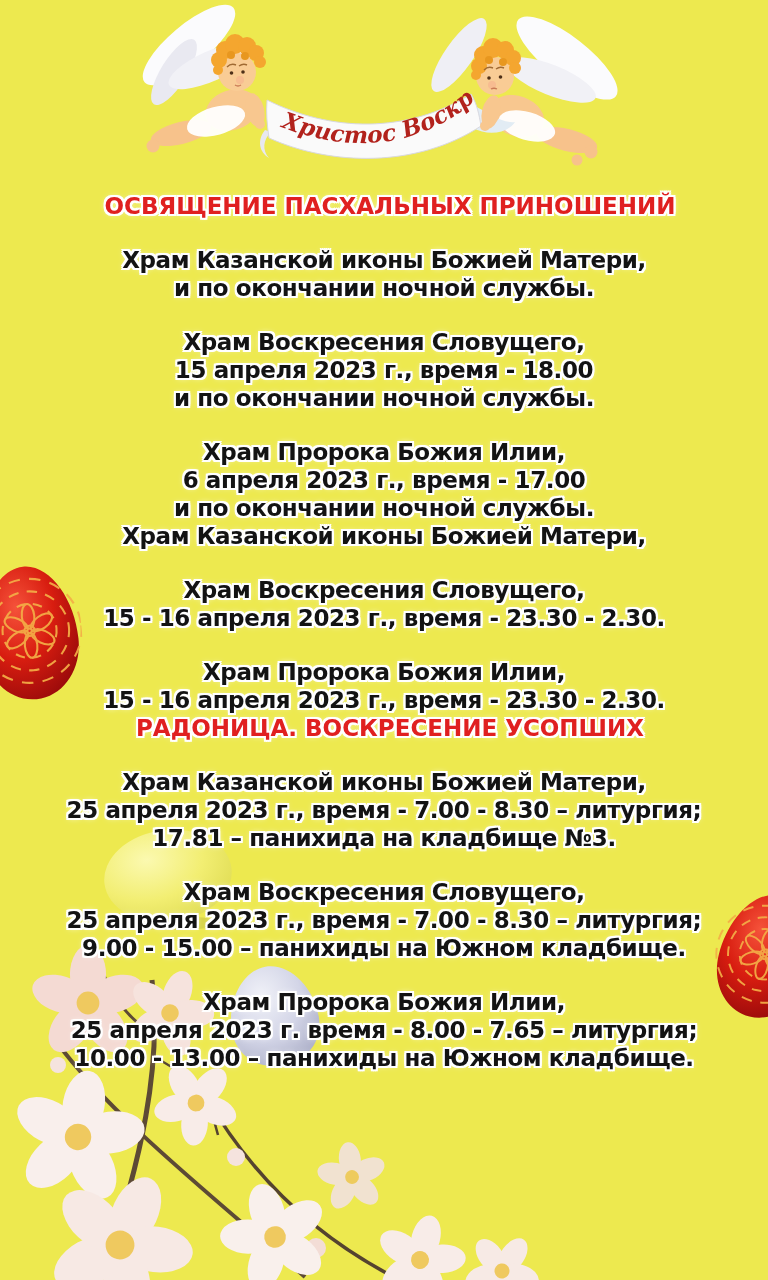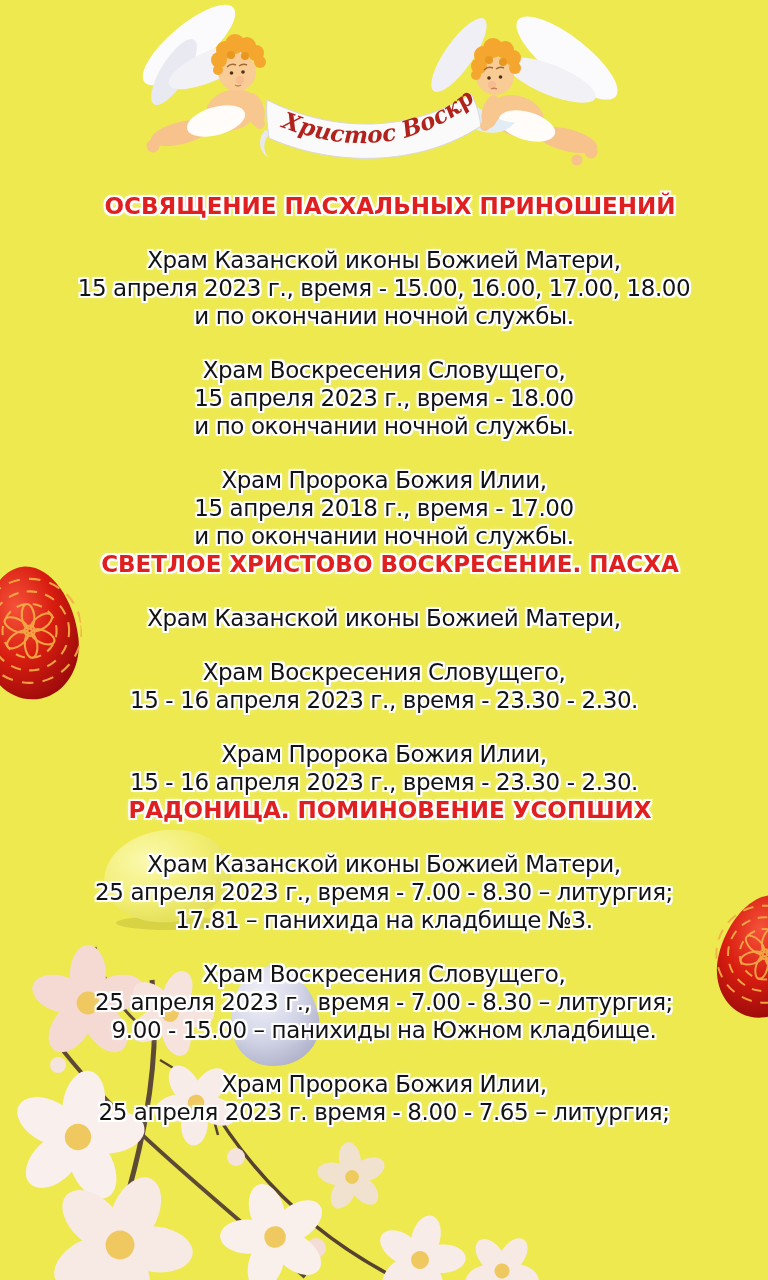--- a/index.html
+++ b/index.html
@@ -17,21 +17,21 @@
     font-size:23px;line-height:28px;font-weight:bold;color:#e02020;
     margin:0 0 26px 0;white-space:nowrap;letter-spacing:0;
     text-shadow:-2px -2px 0 #fff,2px -2px 0 #fff,-2px 2px 0 #fff,2px 2px 0 #fff,
                 0 -2px 0 #fff,0 2px 0 #fff,-2px 0 0 #fff,2px 0 0 #fff,
                 0 0 6px rgba(255,255,255,.85);
     padding-left:12px;
   }
   .block{margin:0 0 26px 0;}
   .block:last-child{margin-bottom:0;}
   .line{
-    font-size:23px;line-height:28px;font-weight:normal;color:#131313;
+    font-size:23px;line-height:28px;font-weight:bold;color:#131313;
     letter-spacing:-0.4px;white-space:nowrap;
     text-shadow:-2px -2px 0 #fff,2px -2px 0 #fff,-2px 2px 0 #fff,2px 2px 0 #fff,
                 0 -2px 0 #fff,0 2px 0 #fff,-2px 0 0 #fff,2px 0 0 #fff,
                 0 0 6px rgba(255,255,255,.85);
   }
   .banner-script{
     font-size:23px;font-style:italic;font-weight:bold;
     font-family:"DejaVu Serif","Liberation Serif",serif;
   }
 </style>
@@ -213,62 +213,61 @@
     <ellipse cx="372" cy="112" rx="9" ry="17" transform="rotate(14 372 112)" fill="#f8c78f"></ellipse>
     <circle cx="366" cy="126" r="5" fill="#f8c78f"></circle>
   </svg>
 
   <div class="content">
 
     <section>
       <div class="heading">ОСВЯЩЕНИЕ ПАСХАЛЬНЫХ ПРИНОШЕНИЙ</div>
       <div class="block">
         <div class="line">Храм Казанской иконы Божией Матери,</div>
-        <div class="line">15 апреля 2023 г., время - 15.00, 16.00, 17.00, 18.00</div>
         <div class="line">и по окончании ночной службы.</div>
       </div>
       <div class="block">
         <div class="line">Храм Воскресения Словущего,</div>
         <div class="line">15 апреля 2023 г., время - 18.00</div>
         <div class="line">и по окончании ночной службы.</div>
       </div>
       <div class="block">
         <div class="line">Храм Пророка Божия Илии,</div>
-        <div class="line">15 апреля 2018 г., время - 17.00</div>
+        <div class="line">6 апреля 2023 г., время - 17.00</div>
         <div class="line">и по окончании ночной службы.</div>
       </div>
     </section>
 
     <section>
-      <div class="heading">СВЕТЛОЕ ХРИСТОВО ВОСКРЕСЕНИЕ. ПАСХА</div>
       <div class="block">
         <div class="line">Храм Казанской иконы Божией Матери,</div>
       </div>
       <div class="block">
         <div class="line">Храм Воскресения Словущего,</div>
         <div class="line">15 - 16 апреля 2023 г., время - 23.30 - 2.30.</div>
       </div>
       <div class="block">
         <div class="line">Храм Пророка Божия Илии,</div>
         <div class="line">15 - 16 апреля 2023 г., время - 23.30 - 2.30.</div>
       </div>
     </section>
 
     <section>
-      <div class="heading">РАДОНИЦА. ПОМИНОВЕНИЕ УСОПШИХ</div>
+      <div class="heading">РАДОНИЦА. ВОСКРЕСЕНИЕ УСОПШИХ</div>
       <div class="block">
         <div class="line">Храм Казанской иконы Божией Матери,</div>
         <div class="line">25 апреля 2023 г., время - 7.00 - 8.30 – литургия;</div>
         <div class="line">17.81 – панихида на кладбище №3.</div>
       </div>
       <div class="block">
         <div class="line">Храм Воскресения Словущего,</div>
         <div class="line">25 апреля 2023 г., время - 7.00 - 8.30 – литургия;</div>
         <div class="line">9.00 - 15.00 – панихиды на Южном кладбище.</div>
       </div>
       <div class="block">
         <div class="line">Храм Пророка Божия Илии,</div>
         <div class="line">25 апреля 2023 г. время - 8.00 - 7.65 – литургия;</div>
+        <div class="line">10.00 - 13.00 – панихиды на Южном кладбище.</div>
       </div>
     </section>
 
   </div>
 </div>
 
 </body></html>

